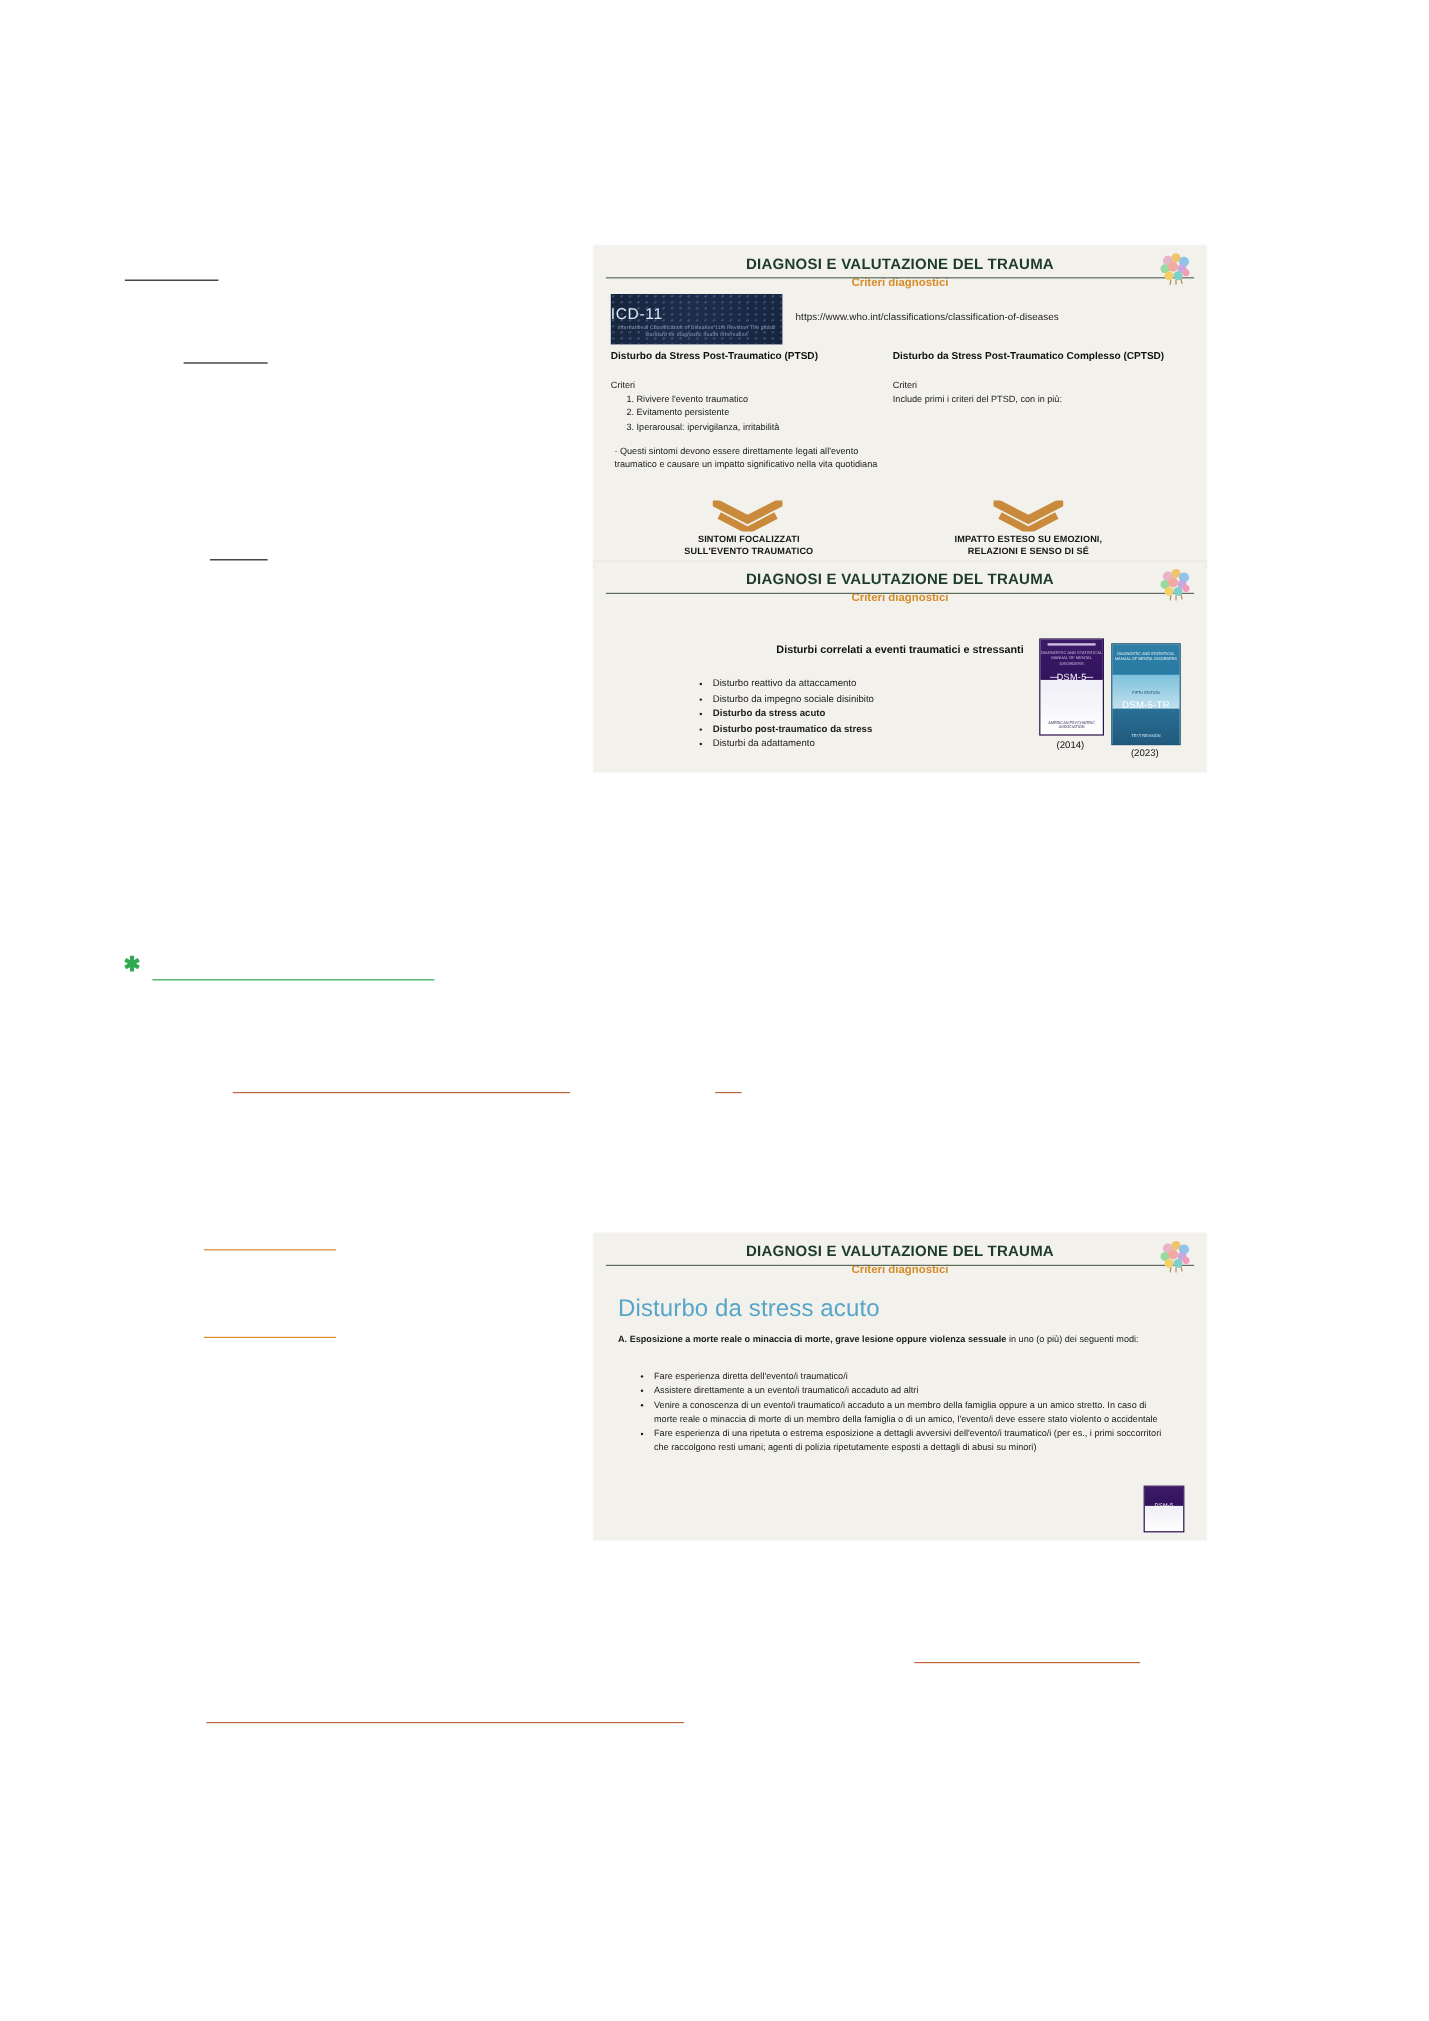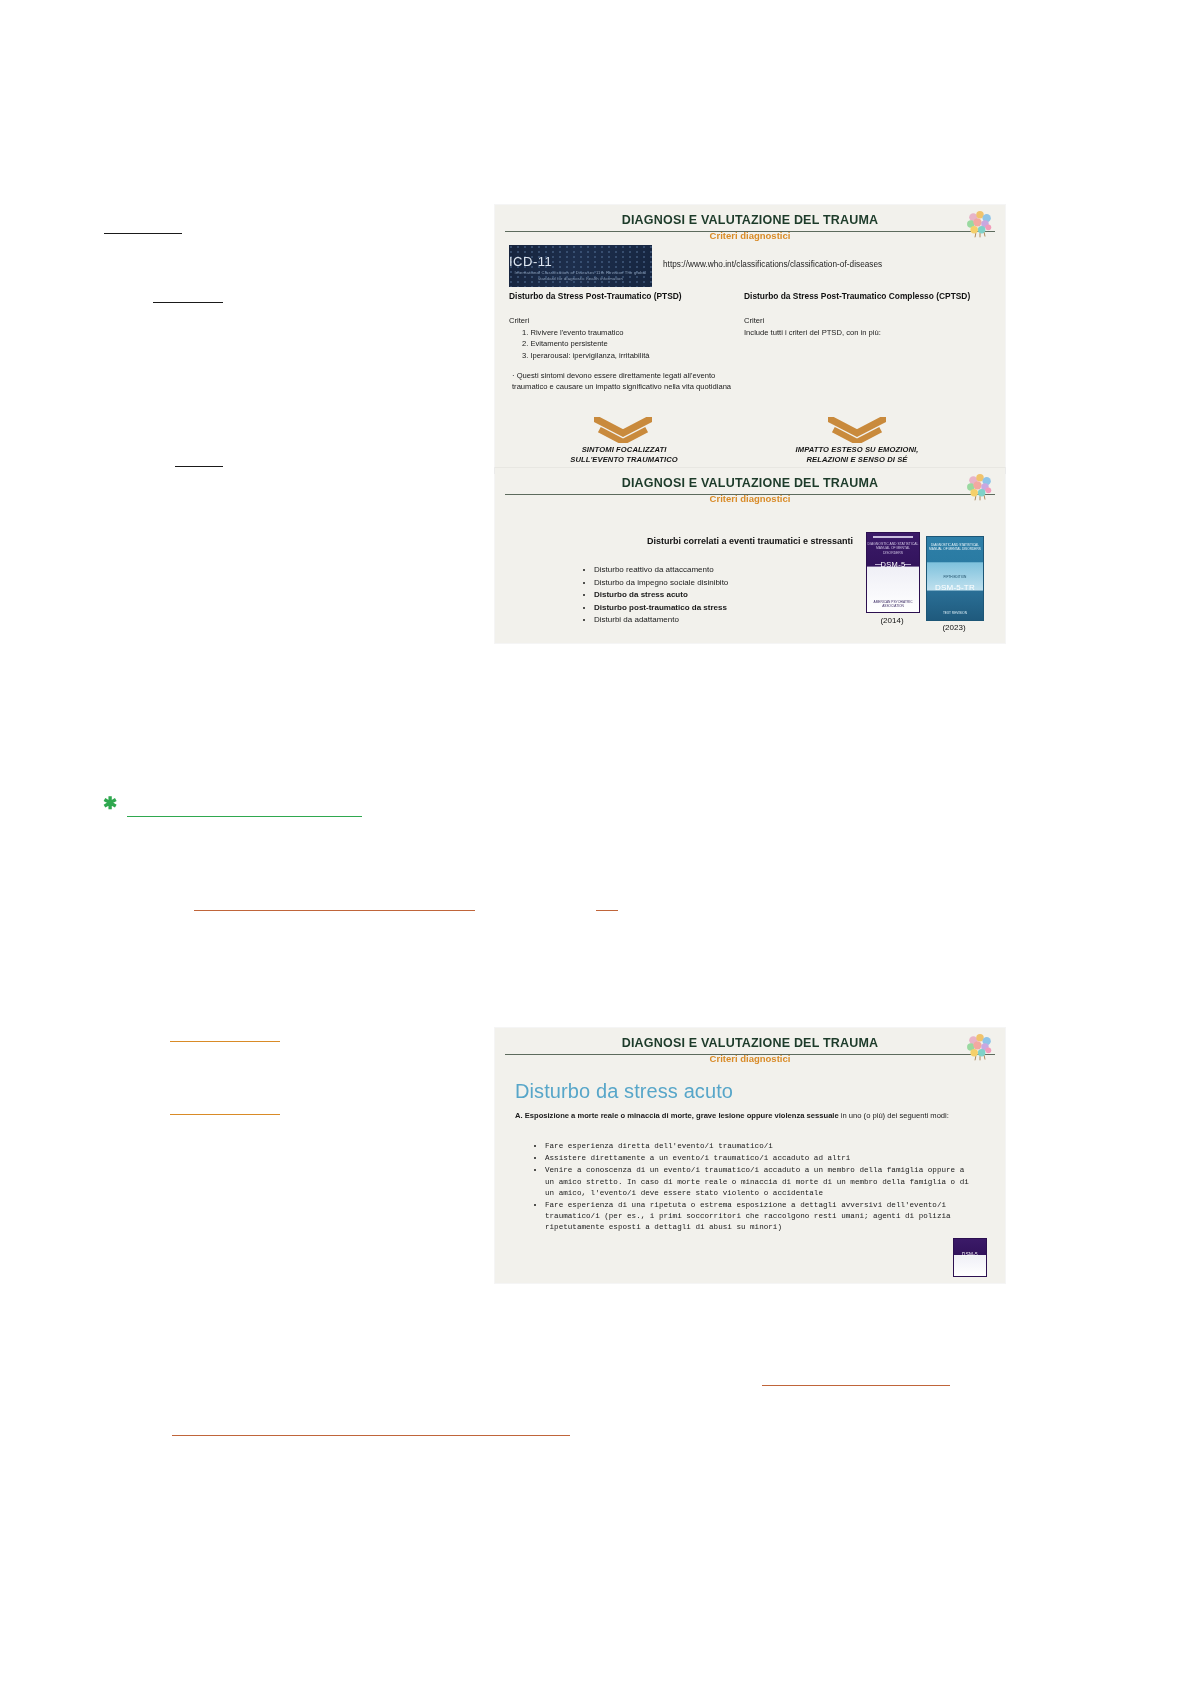--- a/index.html
+++ b/index.html
@@ -150,21 +150,20 @@
     height: 26px;
   }
   .arrow-caption {
     position: absolute;
     text-align: center;
     font-size: 7.6px;
     font-weight: bold;
     color: #151515;
     line-height: 10px;
     letter-spacing: 0.1px;
-    font-style: italic;
   }
 
   
   .s2-heading {
     position: absolute;
     left: 0; right: 0;
     top: 68px;
     text-align: center;
     font-size: 9px;
     font-weight: bold;
@@ -263,21 +262,21 @@
     position: absolute;
     left: 36px;
     right: 30px;
     top: 113px;
     margin: 0;
     padding-left: 14px;
     font-size: 7.6px;
     color: #1a1a1a;
     line-height: 11.2px;
   }
-  .s3-list li { margin-bottom: 1px; font-family: Liberation Mono, monospace; }
+  .s3-list li { margin-bottom: 1px; }
   .s3-note {
     position: absolute;
     left: 20px;
     right: 28px;
     top: 192px;
     font-size: 7.6px;
     color: #1a1a1a;
     line-height: 11.2px;
   }
   .s3-note b { font-weight: bold; }
@@ -346,21 +345,21 @@
       <li>1. Rivivere l'evento traumatico</li>
       <li>2. Evitamento persistente</li>
       <li>3. Iperarousal: ipervigilanza, irritabilità</li>
     </ul>
     <p class="dash-note">· Questi sintomi devono essere direttamente legati all'evento traumatico e causare un impatto significativo nella vita quotidiana</p>
   </div>
 
   <div class="col right">
     <h3>Disturbo da Stress Post-Traumatico Complesso (CPTSD)</h3>
     <p class="crit-label">Criteri</p>
-    <p class="crit-label">Include tutti i criteri del PTSD, con in più:</p>
+    <p class="crit-label">Include primi i criteri del PTSD, con in più:</p>
   </div>
 
   <svg class="chevron" style="left:99px; top:212px;" viewBox="0 0 58 26">
     <path d="M2 2 L29 16 L56 2" stroke="#c98a3c" stroke-width="7" fill="none" stroke-linecap="square"></path>
     <path d="M8 14 L29 25 L50 14" stroke="#c98a3c" stroke-width="6" fill="none" stroke-linecap="square"></path>
   </svg>
   <svg class="chevron" style="left:333px; top:212px;" viewBox="0 0 58 26">
     <path d="M2 2 L29 16 L56 2" stroke="#c98a3c" stroke-width="7" fill="none" stroke-linecap="square"></path>
     <path d="M8 14 L29 25 L50 14" stroke="#c98a3c" stroke-width="6" fill="none" stroke-linecap="square"></path>
   </svg>

